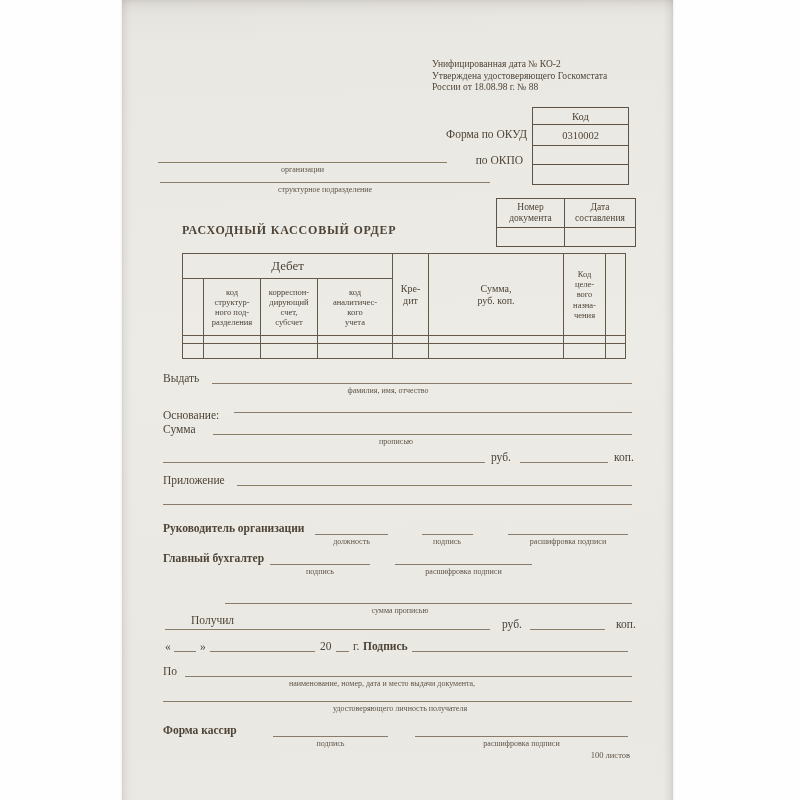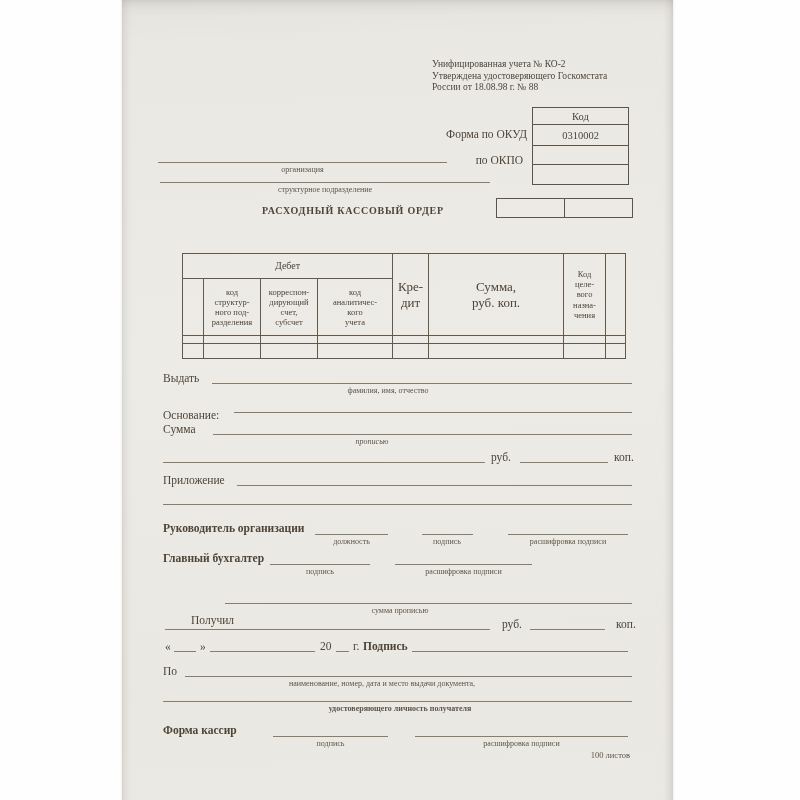--- a/index.html
+++ b/index.html
@@ -23,37 +23,37 @@
   .cap { position:absolute; font-size:8px; color:#5d5347; text-align:center; white-space:nowrap; }
   .note { position:absolute; left:310px; top:64px; width:242px; font-size:9.5px; line-height:11.6px; }
   .note b { font-weight:normal; }
   table { border-collapse:collapse; table-layout:fixed; }
   td { padding:0; vertical-align:middle; }
   .kod { position:absolute; left:410px; top:112px; width:97px; }
   .kod td { border:1.4px solid #5f5345; text-align:center; font-size:10.5px; color:#4e4437; }
   .docinfo { position:absolute; left:374px; top:203px; width:137px; }
   .docinfo td { border:1.3px solid #5f5345; text-align:center; font-size:9.5px; line-height:1.2; white-space:pre-line; color:#4e4437; }
   .title {
-    position:absolute; left:60px; top:210px; width:342px; text-align:center;
-    font-size:10px; font-weight:bold; letter-spacing:.8px; color:#4e4437; white-space:nowrap;
+    position:absolute; left:60px; top:228px; width:342px; 
+    font-size:12px; font-weight:bold; letter-spacing:.8px; color:#4e4437; white-space:nowrap;
   }
   .acc { position:absolute; left:60px; top:258px; width:443px; }
   .acc td { border:1px solid #655848; text-align:center; font-size:8.5px; line-height:1.18; white-space:pre-line; color:#4e4437; }
-  .acc td.big { font-size:10px; }
-  .acc td.mid { font-size:13px; }
+  .acc td.big { font-size:13px; }
+  .acc td.mid { font-size:10px; }
   .sheets { position:absolute; font-size:8.5px; color:#5d5347; }
 </style>
 </head>
 <body>
 
 <div class="stage">
   <div class="paper">
 
     <div class="note">
-      <div><span>Унифицированная учета № </span><b>КО-2</b></div>
+      <div><span>Унифицированная дата № </span><b>КО-2</b></div>
       <div>Утверждена удостоверяющего Госкомстата</div>
       <div>России от 18.08.98 г. № 88</div>
     </div>
 
     <div class="lbl" style="left:200px; top:133px; width:205px; text-align:right;">Форма по ОКУД</div>
     <table class="kod">
       <tbody>
           <tr>
             <td style="height:16px;">Код</td>
           </tr>
@@ -64,26 +64,32 @@
             <td style="height:18px;"></td>
           </tr>
       <tr>
             <td style="height:19px;"></td>
           </tr>
     </tbody>
       </table>
 
     <div class="ln" style="left:36px; top:167px; width:289px;"></div>
     <div class="lbl" style="left:330px; top:159px; width:71px; text-align:right;">по ОКПО</div>
-    <div class="cap" style="left:36px; top:170px; width:289px;">организация</div>
+    <div class="cap" style="left:36px; top:170px; width:289px;">организации</div>
     <div class="ln" style="left:38px; top:187px; width:330px;"></div>
     <div class="cap" style="left:38px; top:190px; width:330px;">структурное подразделение</div>
 
     <table class="docinfo">
       <tbody>
+          <tr>
+        <td style="width:67px; height:28px;">Номер
+документа</td>
+        <td style="width:70px;">Дата
+составления</td>
+      </tr>
       <tr>
         <td style="height:18px;"></td>
         <td></td>
       </tr>
     </tbody>
       </table>
 
     <div class="title">РАСХОДНЫЙ КАССОВЫЙ ОРДЕР</div>
 
     <table class="acc">
@@ -151,21 +157,21 @@
 
     <div class="lbl" style="left:41px; top:377px;">Выдать</div>
     <div class="ln" style="left:90px; top:388px; width:420px;"></div>
     <div class="cap" style="left:116px; top:391px; width:300px;">фамилия, имя, отчество</div>
 
     <div class="lbl" style="left:41px; top:414px;">Основание:</div>
     <div class="ln" style="left:112px; top:417px; width:398px;"></div>
 
     <div class="lbl" style="left:41px; top:428px;">Сумма</div>
     <div class="ln" style="left:91px; top:439px; width:419px;"></div>
-    <div class="cap" style="left:100px; top:442px; width:300px;font-style:italic;">прописью</div>
+    <div class="cap" style="left:124px; top:442px; width:300px;">прописью</div>
 
     <div class="ln" style="left:41px; top:467px; width:322px;"></div>
     <div class="lbl" style="left:369px; top:456px;">руб.</div>
     <div class="ln" style="left:398px; top:467px; width:88px;"></div>
     <div class="lbl" style="left:492px; top:456px;">коп.</div>
 
     <div class="lbl" style="left:41px; top:479px;">Приложение</div>
     <div class="ln" style="left:115px; top:490px; width:395px;"></div>
     <div class="ln" style="left:41px; top:509px; width:469px;"></div>
 
@@ -200,21 +206,21 @@
     <div class="ln" style="left:214px; top:656px; width:13px;"></div>
     <div class="lbl" style="left:231px; top:645px;">г.</div>
     <div class="lbl b" style="left:241px; top:645px;">Подпись</div>
     <div class="ln" style="left:290px; top:656px; width:216px;"></div>
 
     <div class="lbl" style="left:41px; top:670px;">По</div>
     <div class="ln" style="left:63px; top:681px; width:447px;"></div>
     <div class="cap" style="left:110px; top:684px; width:300px;">наименование, номер, дата и место выдачи документа,</div>
 
     <div class="ln" style="left:41px; top:706px; width:469px;"></div>
-    <div class="cap" style="left:128px; top:709px; width:300px;font-weight:bold;">удостоверяющего личность получателя</div>
+    <div class="cap" style="left:128px; top:709px; width:300px;">удостоверяющего личность получателя</div>
 
     <div class="lbl b" style="left:41px; top:729px;">Форма кассир</div>
     <div class="ln" style="left:151px; top:741px; width:115px;"></div>
     <div class="ln" style="left:293px; top:741px; width:213px;"></div>
     <div class="cap" style="left:151px; top:744px; width:115px;">подпись</div>
     <div class="cap" style="left:293px; top:744px; width:213px;">расшифровка подписи</div>
 
     <div class="sheets" style="left:408px; top:755px; width:100px; text-align:right;">100 листов</div>
 
   </div>

